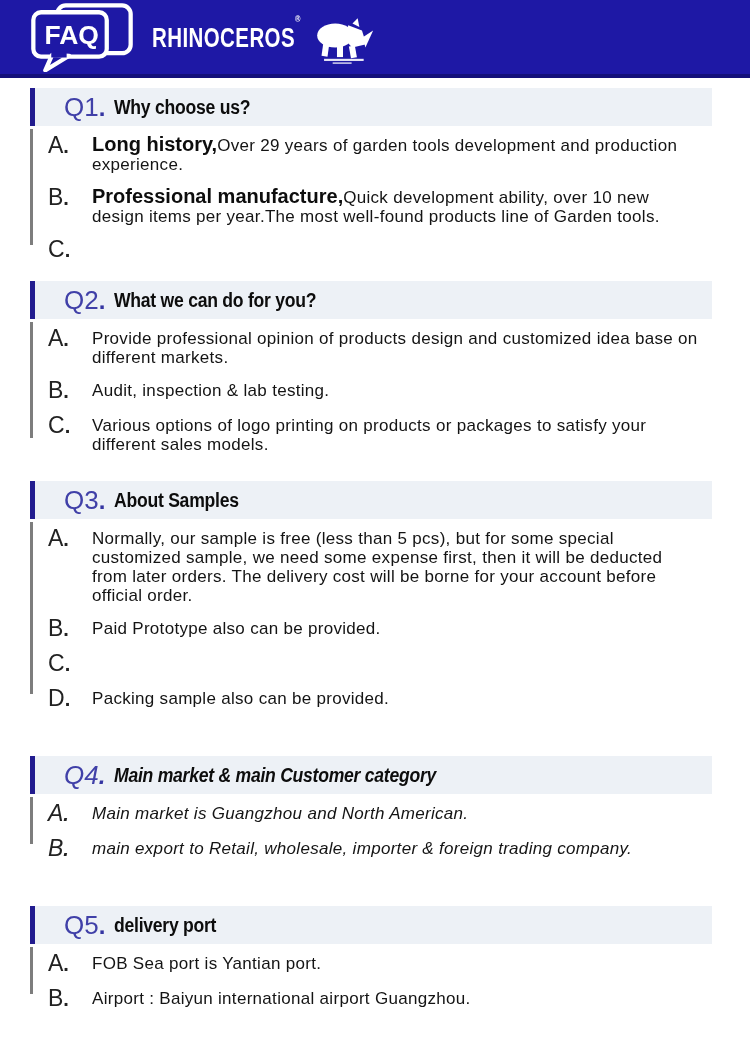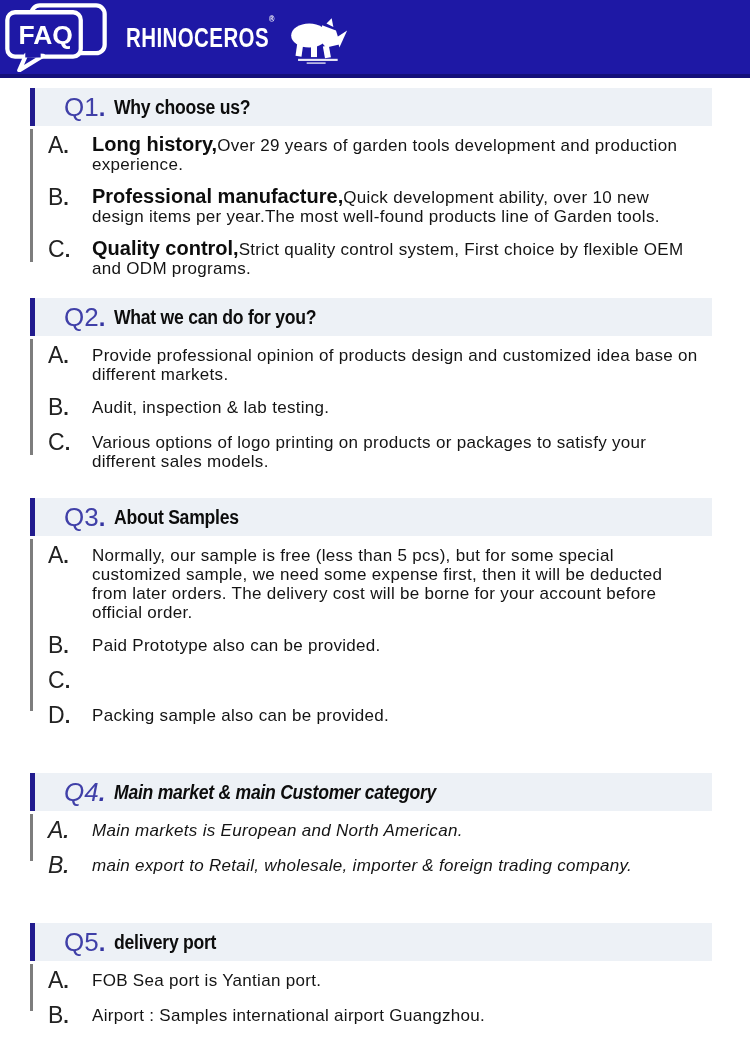--- a/index.html
+++ b/index.html
@@ -10,20 +10,21 @@
     color: #111111;
   }
 
   
   .hdr {
     height: 78px;
     background: #1e18a5;
     border-bottom: 4px solid #14107a;
     display: flex;
     align-items: center;
+    padding-left: 26px;
   }
   .faq-bubble { width: 112px; height: 70px; flex: 0 0 auto; }
   .brand-wrap {
     display: flex;
     align-items: center;
     margin-left: 14px;
     justify-content: space-between;
   }
   .brand-text {
     color: #ffffff;
@@ -158,21 +159,20 @@
     <span class="item-text"><span class="item-lead">Long history,</span><span>Over 29 years of garden tools development and production experience.</span></span>
   </div>
 
   <div class="item">
     <span class="ltr-box"><span>B</span><span class="ltr-dot">.</span></span>
     <span class="item-text"><span class="item-lead">Professional manufacture,</span><span>Quick development ability, over 10 new design items per year.The most well-found products line of Garden tools.</span></span>
   </div>
 
   <div class="item">
     <span class="ltr-box"><span>C</span><span class="ltr-dot">.</span></span>
-    <span class="item-text"><span class="item-lead">Quality control,</span><span>Strict quality control system, First choice by flexible OEM and ODM programs.</span></span>
   </div>
 </div>
   </section>
 
   <section class="faq-section">
     <div class="sec-bar">
       <span class="q-label"><span>Q2</span><span class="q-dot">.</span></span>
       <span class="sec-title">What we can do for you?</span>
     </div>
     <div class="sec-items">
@@ -227,21 +227,21 @@
   <section class="faq-section">
     <div class="sec-bar">
       <span class="q-label"><span>Q4</span><span class="q-dot">.</span></span>
       <span class="sec-title">Main market &amp; main Customer category</span>
     </div>
     <div class="sec-items">
       <div class="items-rule"></div>
 
   <div class="item">
     <span class="ltr-box"><span>A</span><span class="ltr-dot">.</span></span>
-    <span class="item-text"><span class="item-lead"></span><span>Main markets is European and North American.</span></span>
+    <span class="item-text"><span class="item-lead"></span><span>Main market is Guangzhou and North American.</span></span>
   </div>
 
   <div class="item">
     <span class="ltr-box"><span>B</span><span class="ltr-dot">.</span></span>
     <span class="item-text"><span class="item-lead"></span><span>main export to Retail, wholesale, importer &amp; foreign trading company.</span></span>
   </div>
 </div>
   </section>
 
   <section class="faq-section">
@@ -252,17 +252,17 @@
     <div class="sec-items">
       <div class="items-rule"></div>
 
   <div class="item">
     <span class="ltr-box"><span>A</span><span class="ltr-dot">.</span></span>
     <span class="item-text"><span class="item-lead"></span><span>FOB Sea port is Yantian port.</span></span>
   </div>
 
   <div class="item">
     <span class="ltr-box"><span>B</span><span class="ltr-dot">.</span></span>
-    <span class="item-text"><span class="item-lead"></span><span>Airport : Samples international airport Guangzhou.</span></span>
+    <span class="item-text"><span class="item-lead"></span><span>Airport : Baiyun international airport Guangzhou.</span></span>
   </div>
 </div>
   </section>
 </main>
 
 </body></html>

